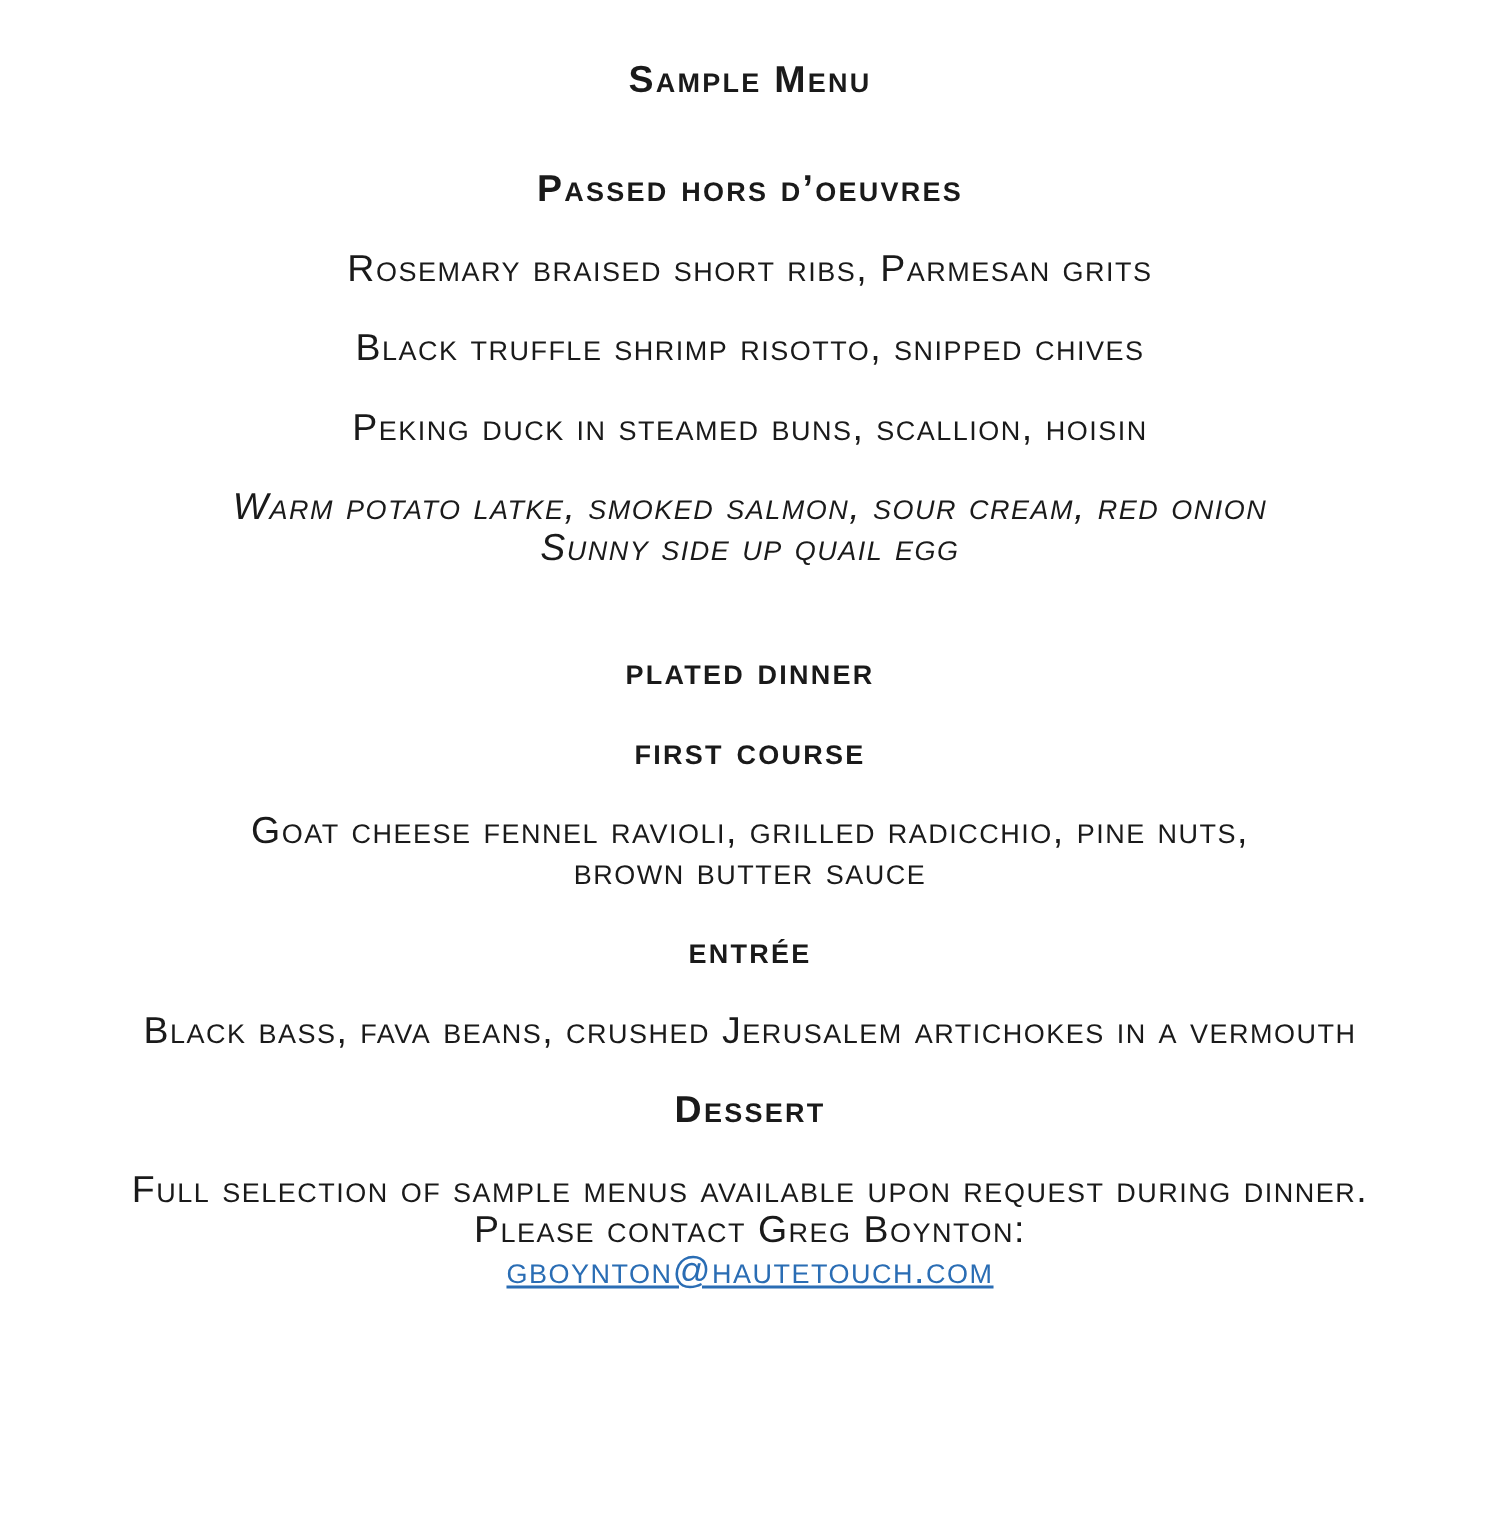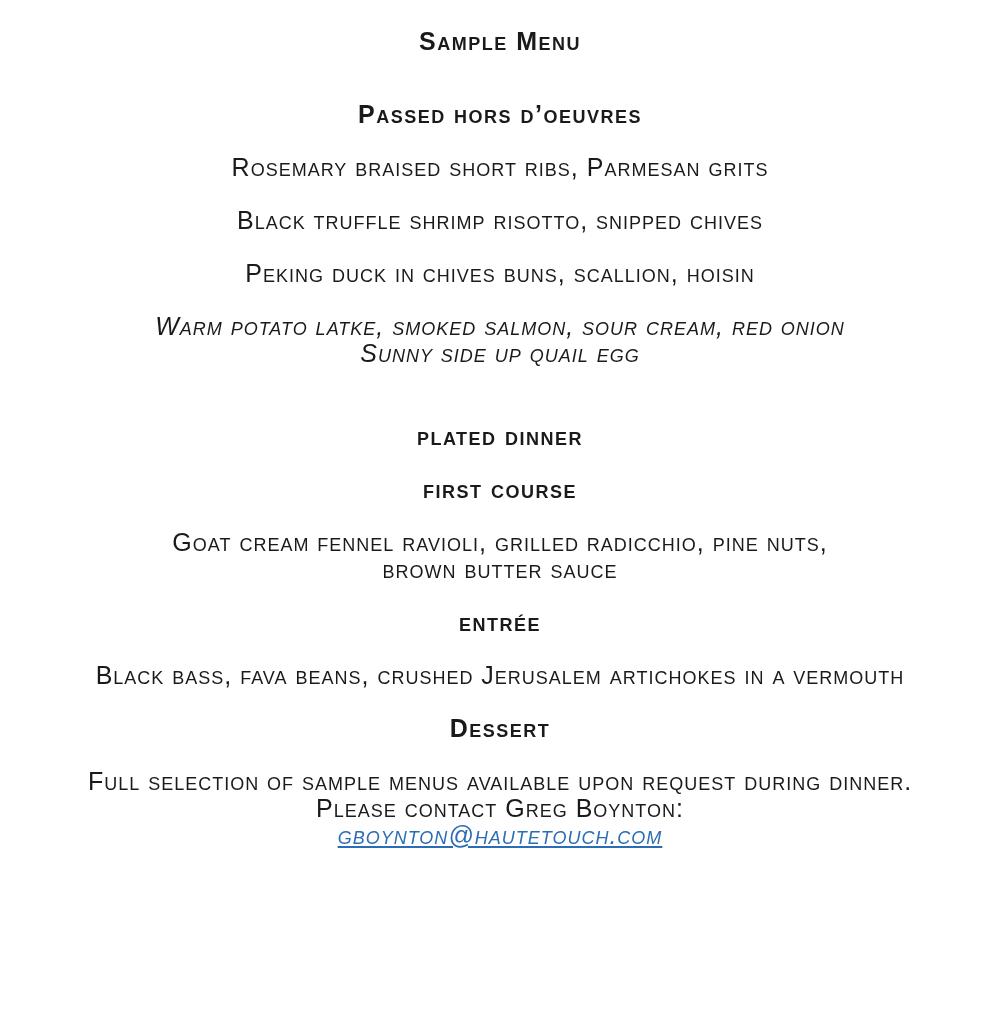--- a/index.html
+++ b/index.html
@@ -4,21 +4,21 @@
 <style>
   html, body {
     margin: 0;
     padding: 0;
     background: #ffffff;
   }
   .page {
     width: 912px;
     height: 1024px;
     margin: 0 auto;
-    padding: 28px 28px 0;
+    padding: 40px 28px 0;
     box-sizing: border-box;
     text-align: center;
     color: #1a1a1a;
     font-family: "Liberation Sans", sans-serif;
     font-variant: small-caps;
     font-size: 25px;
     line-height: 27px;
     letter-spacing: 1px;
     overflow: hidden;
   }
@@ -34,52 +34,51 @@
   .page h1 {
     margin-bottom: 46px;
   }
   .gap-large {
     margin-bottom: 56px !important;
     font-style: italic;
   }
   .email-link {
     color: #2a6db4;
     text-decoration: underline;
-    font-style: italic;
   }
 </style>
 </head>
 <body>
 
 <main class="page">
 
   <h1>Sample Menu</h1>
 
   <section>
     <h2>Passed hors d’oeuvres</h2>
 
     <p>Rosemary braised short ribs, Parmesan grits</p>
 
     <p>Black truffle shrimp risotto, snipped chives</p>
 
-    <p>Peking duck in chives buns, scallion, hoisin</p>
+    <p>Peking duck in steamed buns, scallion, hoisin</p>
 
     <p class="gap-large">
       <span>Warm potato latke, smoked salmon, sour cream, red onion</span><br>
       <span>Sunny side up quail egg</span>
     </p>
   </section>
 
   <section>
     <h2>plated dinner</h2>
 
     <h2>first course</h2>
 
     <p>
-      <span>Goat cream fennel ravioli, grilled radicchio, pine nuts,</span><br>
+      <span>Goat cheese fennel ravioli, grilled radicchio, pine nuts,</span><br>
       <span>brown butter sauce</span>
     </p>
 
     <h2>entrée</h2>
 
     <p>
       <span>Black bass, fava beans, crushed Jerusalem artichokes in a vermouth</span><br>
     </p>
 
     <h2>Dessert</h2>

